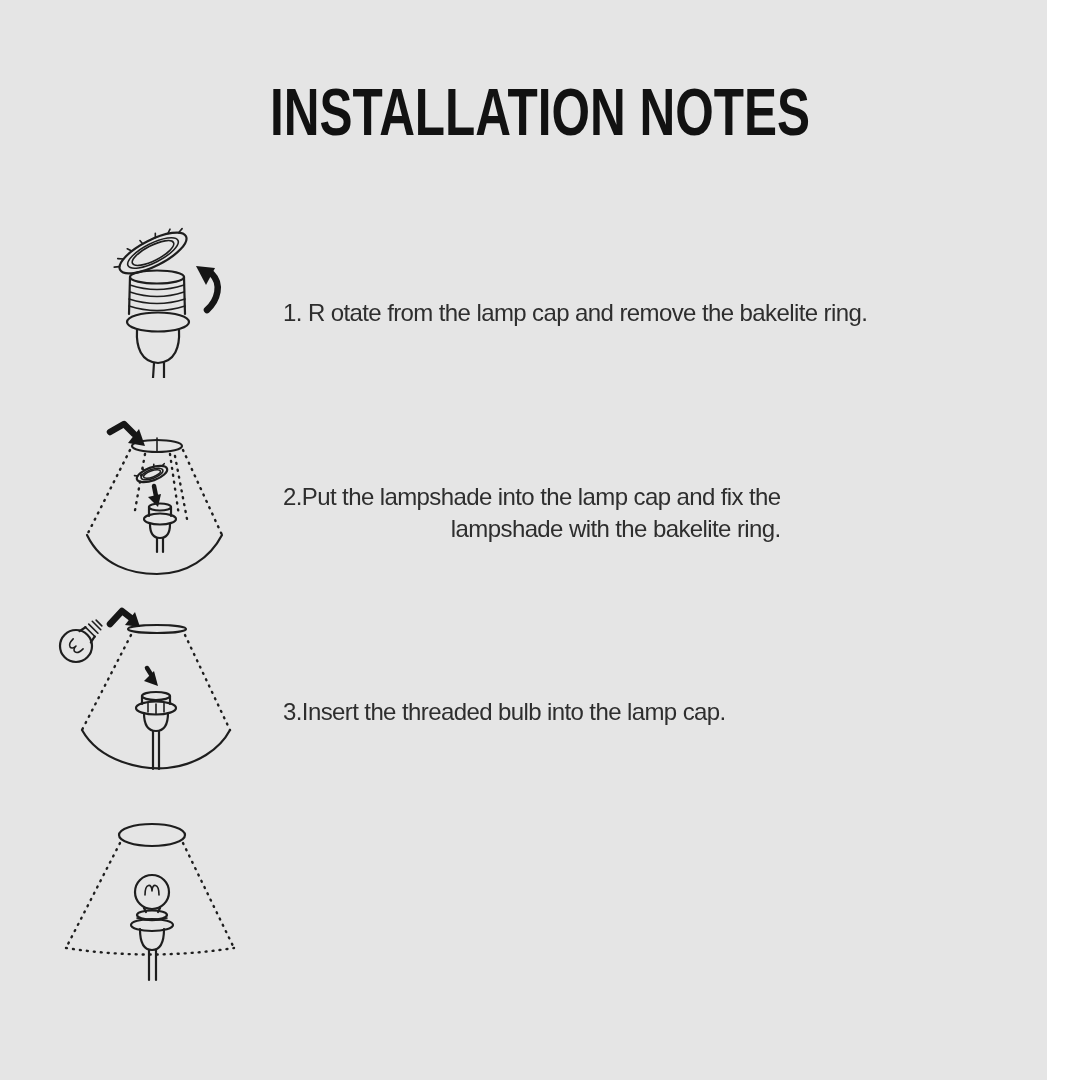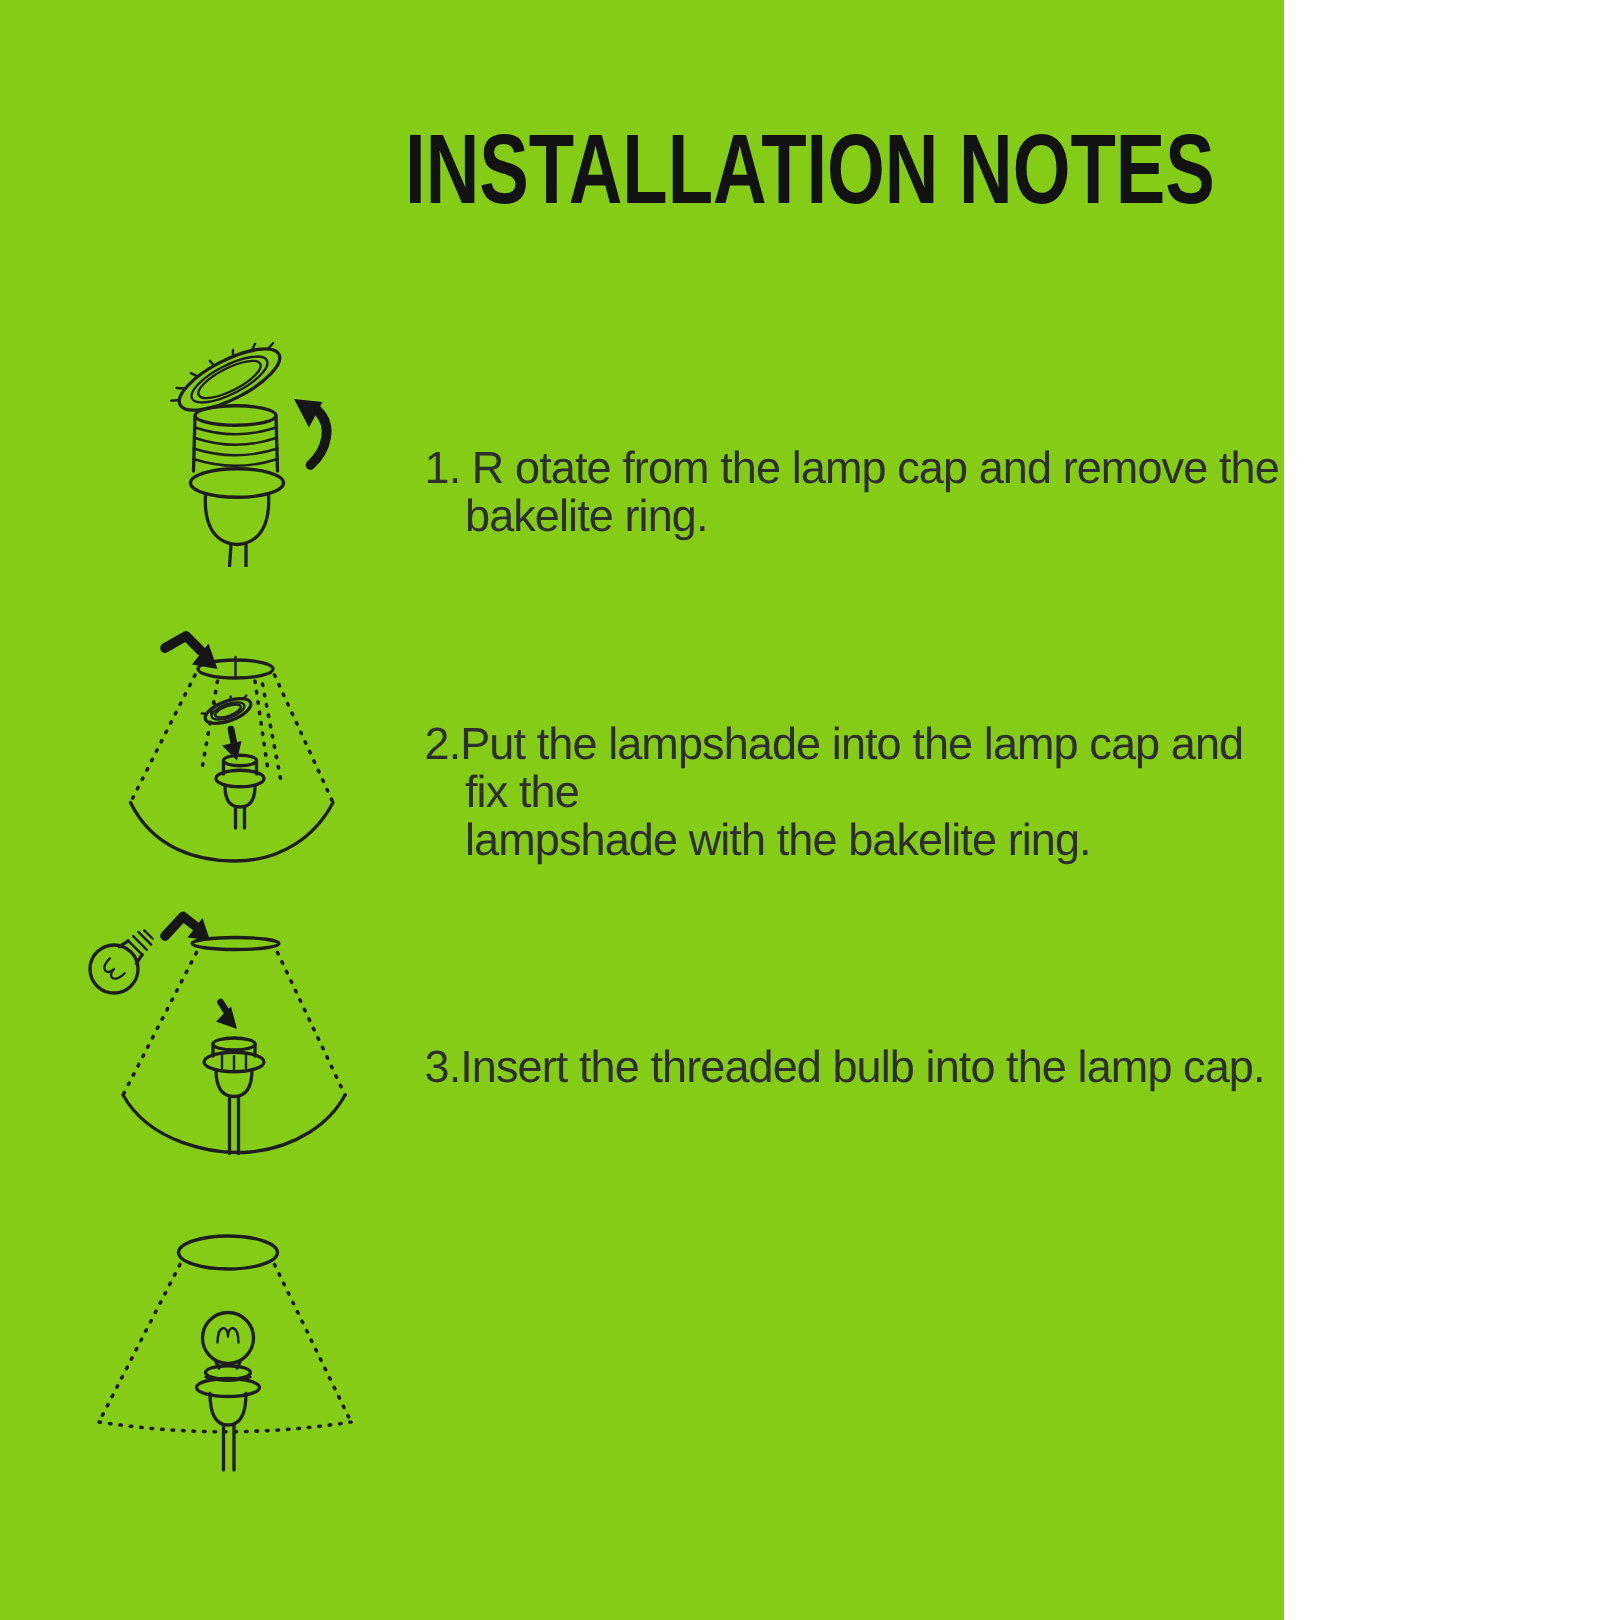--- a/index.html
+++ b/index.html
@@ -1,32 +1,32 @@
 <!DOCTYPE html>
 <html><head>
 <meta charset="utf-8">
 <style>
   html,body{margin:0;padding:0;background:#ffffff;}
   .canvas{
-    position:relative;width:856px;height:1080px;background:#84cc16;
+    position:relative;width:1047px;height:1080px;background:#e5e5e5;
     font-family:"Liberation Sans","DejaVu Sans",sans-serif;overflow:hidden;
   }
   .title{
     position:absolute;top:74px;left:0;width:1080px;margin:0;
     text-align:center;font-size:66px;font-weight:bold;color:#121212;
     letter-spacing:0px;transform:scaleX(0.75);transform-origin:50% 50%;
     white-space:nowrap;
   }
   .step-text{
-    position:absolute;margin:0;color:#2e2e2e;font-size:30px;line-height:32px;
+    position:absolute;margin:0;color:#2e2e2e;font-size:24px;line-height:32px;
     letter-spacing:-0.6px;white-space:pre-line;
     padding-left:27px;text-indent:-27px;max-width:770px;
   }
   #txt1{left:283px;top:297px;}
-  #txt2{left:283px;top:481px;}
+  #txt2{left:283px;top:481px;text-align:right;}
   #txt3{left:283px;top:696px;}
   #txt4{left:283px;top:890px;}
   .illus{position:absolute;margin:0;}
   #fig1{left:112px;top:226px;}
   #fig2{left:84px;top:418px;}
   #fig3{left:52px;top:602px;}
   #fig4{left:62px;top:818px;}
   .illus svg{display:block;}
   .ln{fill:none;stroke:#1e1e1e;stroke-width:2.2;stroke-linecap:round;stroke-linejoin:round;}
   .thin{stroke-width:1.6;}

